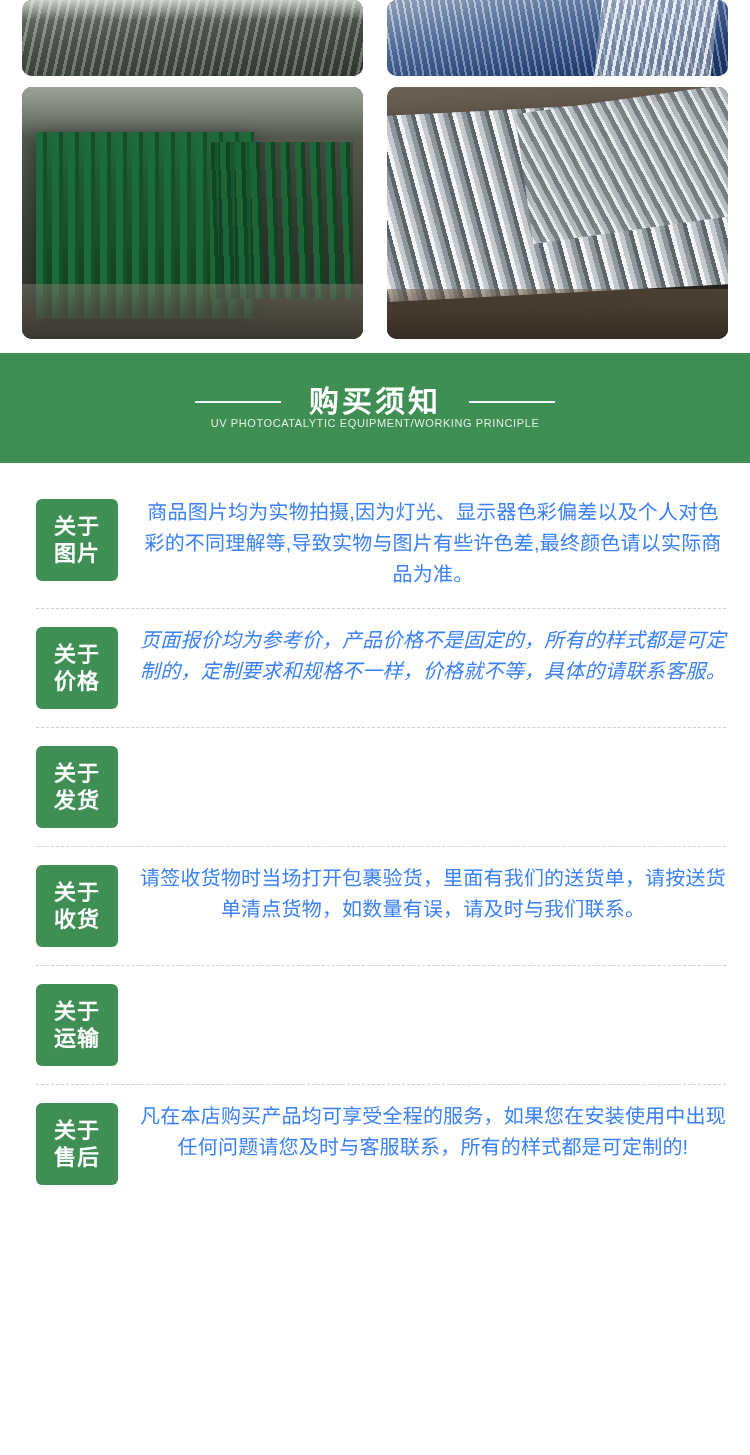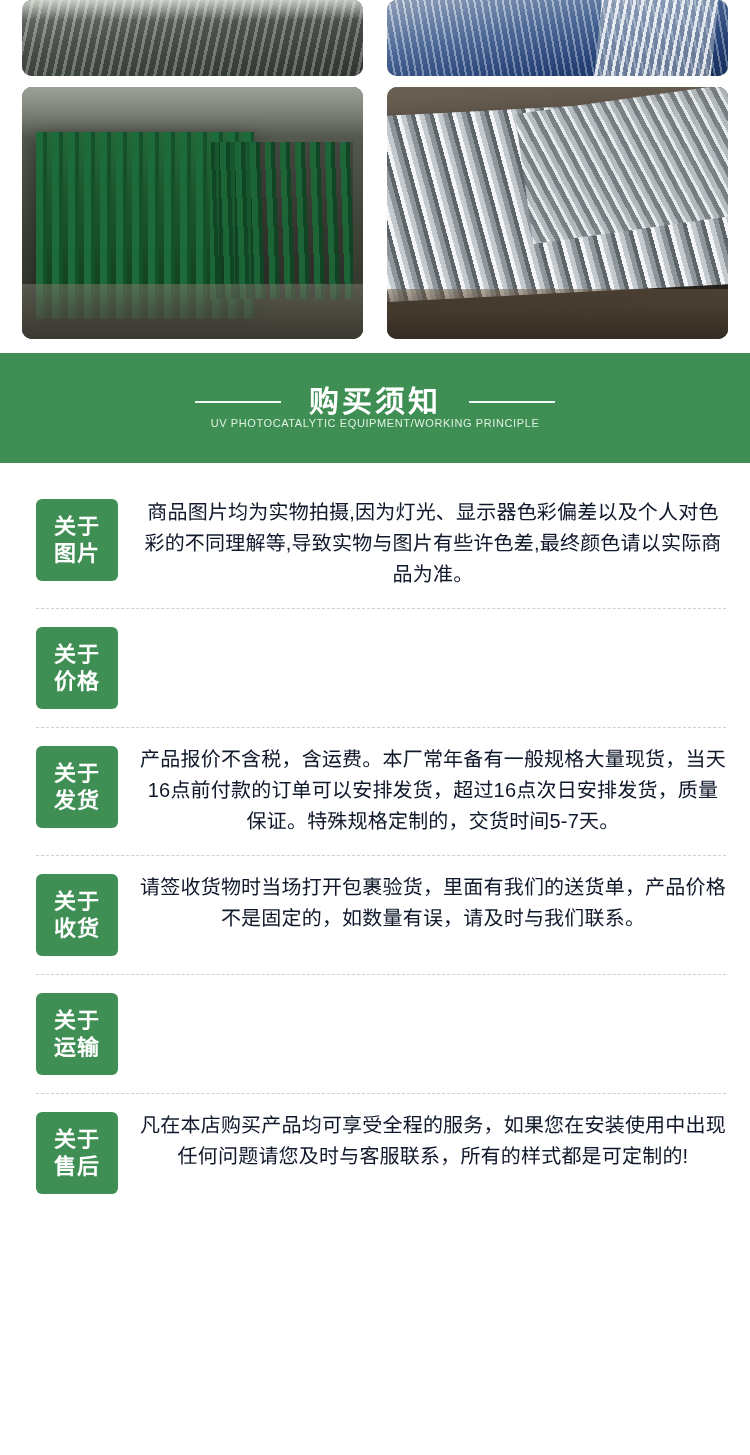--- a/index.html
+++ b/index.html
@@ -214,21 +214,21 @@
     line-height: 1.25;
     letter-spacing: 1px;
     margin-top: 2px;
   }
   .badge-line1 { display: block; }
   .badge-line2 { display: block; }
   .notice-text {
     margin-left: 22px;
     font-size: 20px;
     line-height: 1.55;
-    color: #0f172a;
+    color: #3b82f6;
     letter-spacing: .2px;
   }
   .notice.italic .notice-text {
     font-style: italic;
   }
 </style>
 </head>
 <body>
 
 <div class="page">
@@ -281,36 +281,36 @@
         <span class="badge-line2">图片</span>
       </div>
       <div class="notice-text">商品图片均为实物拍摄,因为灯光、显示器色彩偏差以及个人对色彩的不同理解等,导致实物与图片有些许色差,最终颜色请以实际商品为准。</div>
     </div>
 
     <div class="notice italic">
       <div class="badge" style="background: rgb(63, 143, 84);">
         <span class="badge-line1">关于</span>
         <span class="badge-line2">价格</span>
       </div>
+      <div class="notice-text">页面报价均为参考价，产品价格不是固定的，所有的样式都是可定制的，定制要求和规格不一样，价格就不等，具体的请联系客服。</div>
     </div>
 
     <div class="notice">
       <div class="badge" style="background: rgb(63, 143, 84);">
         <span class="badge-line1">关于</span>
         <span class="badge-line2">发货</span>
       </div>
-      <div class="notice-text">产品报价不含税，含运费。本厂常年备有一般规格大量现货，当天16点前付款的订单可以安排发货，超过16点次日安排发货，质量保证。特殊规格定制的，交货时间5-7天。</div>
     </div>
 
     <div class="notice">
       <div class="badge" style="background: rgb(63, 143, 84);">
         <span class="badge-line1">关于</span>
         <span class="badge-line2">收货</span>
       </div>
-      <div class="notice-text">请签收货物时当场打开包裹验货，里面有我们的送货单，产品价格不是固定的，如数量有误，请及时与我们联系。</div>
+      <div class="notice-text">请签收货物时当场打开包裹验货，里面有我们的送货单，请按送货单清点货物，如数量有误，请及时与我们联系。</div>
     </div>
 
     <div class="notice">
       <div class="badge" style="background: rgb(63, 143, 84);">
         <span class="badge-line1">关于</span>
         <span class="badge-line2">运输</span>
       </div>
     </div>
 
     <div class="notice">

